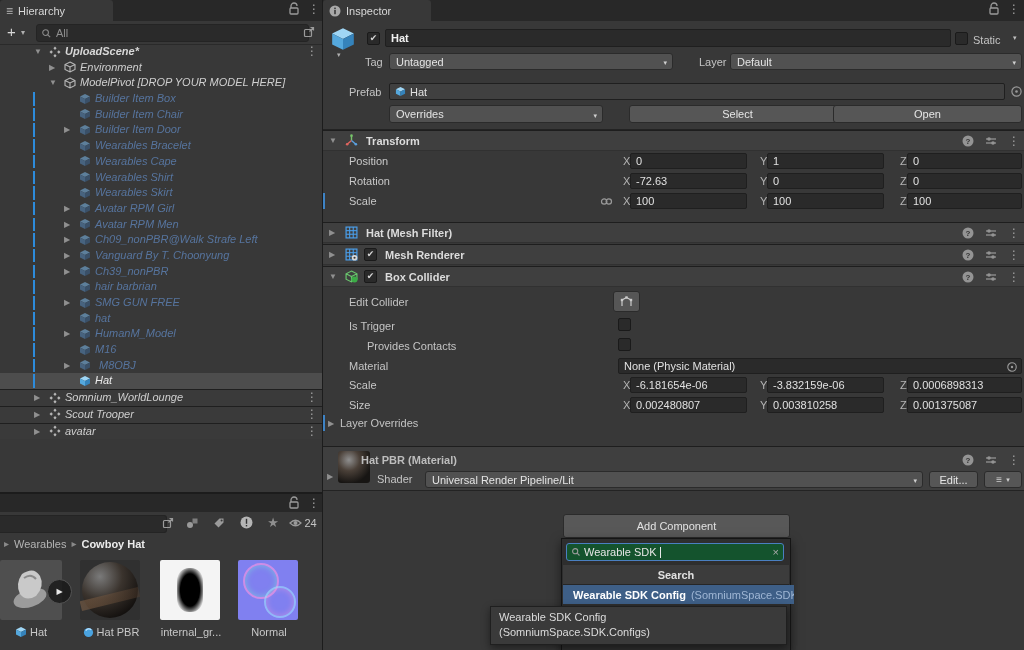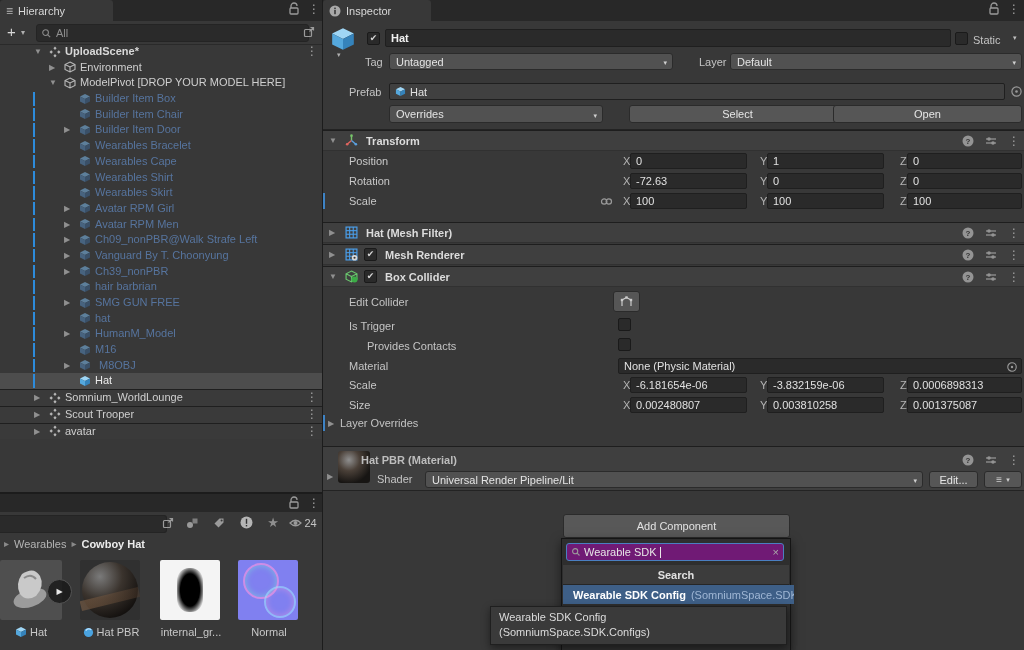--- a/index.html
+++ b/index.html
@@ -19,21 +19,21 @@
   .plus{position:absolute;left:7px;top:2px;font-size:15px;color:#d8d8d8;}
   .plus-caret{position:absolute;left:21px;top:7px;font-size:8px;color:#b0b0b0;}
   .searchbox{position:absolute;background:#2a2a2a;border:1px solid #242424;border-radius:3px;display:flex;align-items:center;gap:4px;padding:0 4px;color:#8f8f8f;}
   #tree{position:absolute;left:0;top:44px;width:322px;}
   .trow{position:relative;height:15.7px;line-height:15.7px;white-space:nowrap;}
   .trow.sel{background:#4d4d4d;}
   .trow.scenehdr{border-top:1px solid #1f1f1f;background:#3a3a3a;}
   .tbar{position:absolute;left:33px;top:1px;width:2px;height:13.5px;background:#2d8bdb;}
   .tarrow{position:absolute;top:0;color:#909090;font-size:8px;}
   .ticon{position:absolute;top:1.5px;width:12px;height:12px;}
-  .tlabel{position:absolute;top:0;}
+  .tlabel{position:absolute;top:0;font-style:italic;}
   .c-normal{color:#cfcfcf;} .c-dim{color:#56749e;} .c-sel{color:#ececec;}
   .c-scene{color:#d8d8d8;font-weight:bold;} .c-scene2{color:#cfcfcf;}
   .trow .kebab{position:absolute;right:8px;top:2px;}
   
   #project{position:absolute;left:0;top:494px;width:322px;height:156px;background:#383838;}
   #p-tabbar{position:absolute;left:0;top:0;width:322px;height:18px;background:#282828;}
   #p-toolbar{position:absolute;left:0;top:18px;width:322px;height:22px;background:#383838;border-bottom:1px solid #2a2a2a;}
   .ptool-btn{position:absolute;top:2px;width:24px;height:17px;display:flex;align-items:center;justify-content:center;}
   #p-crumbs{position:absolute;left:0;top:40px;width:322px;height:19px;border-bottom:1px solid #2e2e2e;
             display:flex;align-items:center;gap:5px;padding-left:4px;background:#383838;}
@@ -70,21 +70,21 @@
   .vecrow{position:absolute;left:0;width:701px;height:17px;}
   .flabel{position:absolute;left:26px;top:2px;color:#c8c8c8;}
   .axl{position:absolute;top:2px;color:#b4b4b4;}
   .fld{position:absolute;top:0;height:16px;}
   .ovbar{position:absolute;left:0;top:0;width:2px;height:16px;background:#3e83c5;}
   
   #addc-btn{left:563px;top:514px;width:225px;height:22px;background:#585858;border:1px solid #2b2b2b;border-radius:3px;
             color:#e2e2e2;display:flex;align-items:center;justify-content:center;position:absolute;}
   #popup{position:absolute;left:561px;top:538px;width:228px;height:112px;background:#2e2e2e;border:1px solid #151515;
          box-shadow:0 4px 10px rgba(0,0,0,.5);}
-  #popup-search{position:absolute;left:4px;top:4px;width:218px;height:18px;background:#701a75;border:1px solid #4a7fc1;
+  #popup-search{position:absolute;left:4px;top:4px;width:218px;height:18px;background:#14532d;border:1px solid #4a7fc1;
                 border-radius:3px;box-sizing:border-box;display:flex;align-items:center;gap:3px;padding:0 4px;color:#e6e6e6;}
   .cursorbar{width:1px;height:11px;background:#e8e8e8;}
   #popup-hdr{position:absolute;left:1px;top:26px;width:226px;height:19px;background:#3c3c3c;border-bottom:1px solid #262626;
              display:flex;align-items:center;justify-content:center;font-weight:bold;color:#e0e0e0;}
   #popup-result{position:absolute;left:1px;top:46px;width:226px;height:19px;background:#3e5f87;display:flex;
                 align-items:center;gap:5px;padding-left:5px;white-space:nowrap;overflow:hidden;}
   .res-title{font-weight:bold;color:#ffffff;}
   .res-suffix{color:#9fb6d4;}
   #tooltip{position:absolute;left:490px;top:606px;width:297px;height:39px;background:#3a3a3a;border:1px solid #1f1f1f;
            box-sizing:border-box;padding:3px 8px;color:#dcdcdc;line-height:15px;box-shadow:0 3px 8px rgba(0,0,0,.45);}

